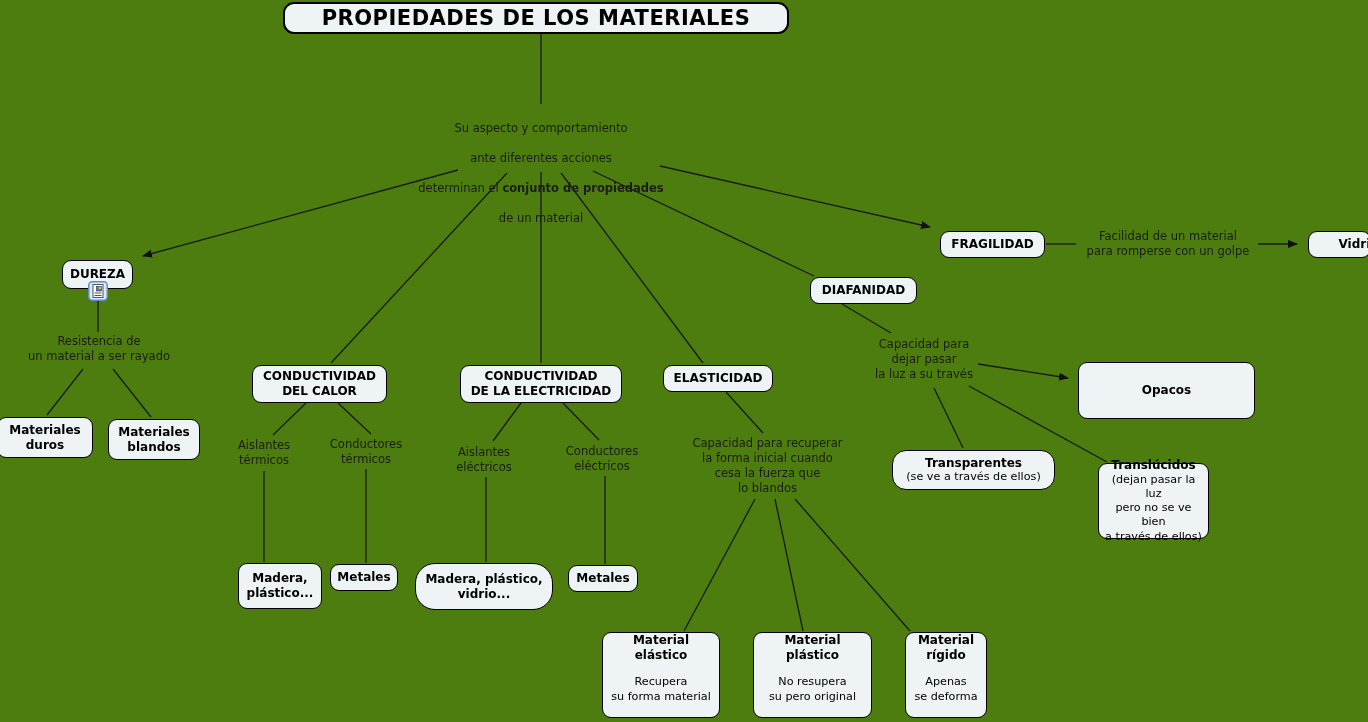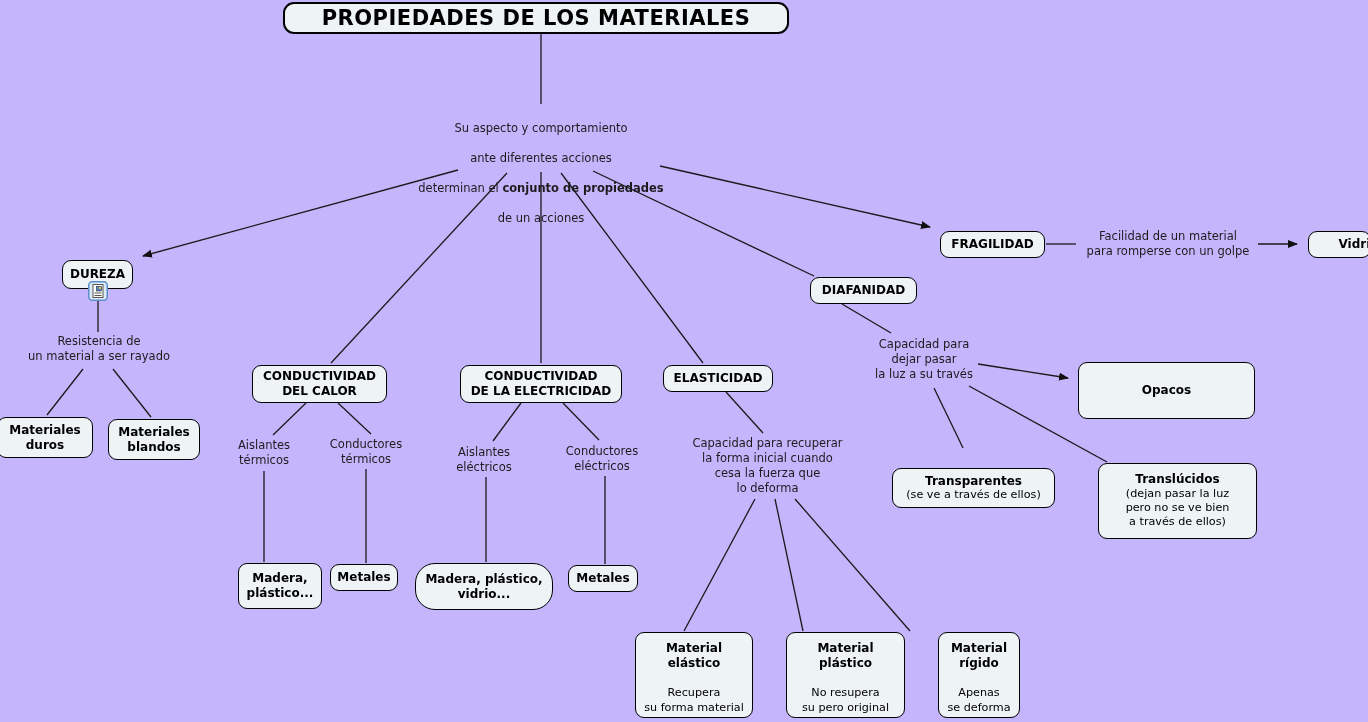--- a/index.html
+++ b/index.html
@@ -1,29 +1,29 @@
 <!DOCTYPE html>
 <html><head>
 <meta charset="utf-8">
 <style>
   * { box-sizing: border-box; }
   body { margin: 0; background: #fff; font-family: "DejaVu Sans", "Liberation Sans", sans-serif; }
-  .canvas { position: relative; width: 1368px; height: 722px; background: #c4b5fd; overflow: hidden; }
+  .canvas { position: relative; width: 1368px; height: 722px; background: #4d7c0f; overflow: hidden; }
   svg.wires { position: absolute; left: 0; top: 0; z-index: 0; }
   .node {
     position: absolute; z-index: 2;
     background: #eef4f6; border: 1.5px solid #000;
     border-radius: 9px;
     display: flex; flex-direction: column; align-items: center; justify-content: center;
     text-align: center; color: #000;
     font-weight: bold; font-size: 12px; line-height: 1.22;
     white-space: pre-line; padding: 2px 3px;
   }
   .node .body { font-weight: normal; font-size: 11.2px; line-height: 1.28; }
-  .node.def-node { justify-content: space-between; padding-top: 8px; margin-left: 33px; }
+  .node.def-node { justify-content: flex-start; padding-top: 0; }
   .node.def-node .body { margin-top: 13px; }
   .title-node {
     position: absolute; z-index: 2; left: 283px; top: 2px; width: 506px; height: 32px;
     background: #eef4f6; border: 2px solid #000; border-radius: 11px;
     display: flex; align-items: center; justify-content: center;
     font-weight: bold; font-size: 21px; letter-spacing: 0.5px; color: #000;
   }
   .label {
     position: absolute; z-index: 1;
     text-align: center; color: #1c1c1c;
@@ -76,21 +76,21 @@
   </svg>
 
   <div class="title-node">
     <span>PROPIEDADES DE LOS MATERIALES</span>
   </div>
 
   <div class="label hub" style="left:411px; top:106px;">
     <div>Su aspecto y comportamiento</div>
     <div>ante diferentes acciones</div>
     <div><span>determinan el </span><b>conjunto de propiedades</b></div>
-    <div>de un acciones</div>
+    <div>de un material</div>
   </div>
 
   <div class="node" style="left:62px; top:260px; width:71px; height:29px;">DUREZA</div>
 
   <svg class="res-icon" style="left:88px; top:281px;" width="20" height="20" viewBox="0 0 20 20">
     <rect x="0.75" y="0.75" width="18.5" height="18.5" rx="3.5" fill="#dce9f7" stroke="#5b8ecb" stroke-width="1.5"></rect>
     <rect x="5" y="3.5" width="10" height="13" fill="#ffffff" stroke="#555" stroke-width="1"></rect>
     <rect x="8.5" y="5.5" width="5" height="4.5" fill="#4f81bd" stroke="#333" stroke-width="0.6"></rect>
     <circle cx="12" cy="7" r="1.1" fill="#ffd24d"></circle>
     <line x1="6.5" y1="12" x2="13.5" y2="12" stroke="#555" stroke-width="1"></line>
@@ -120,21 +120,21 @@
 
   <div class="label" style="left:449px; top:445px; width:70px;">Aislantes
 eléctricos</div>
 
   <div class="label" style="left:558px; top:444px; width:88px;">Conductores
 eléctricos</div>
 
   <div class="label" style="left:685px; top:436px; width:165px;">Capacidad para recuperar
 la forma inicial cuando
 cesa la fuerza que
-lo deforma</div>
+lo blandos</div>
 
   <div class="label" style="left:868px; top:337px; width:112px;">Capacidad para
 dejar pasar
 la luz a su través</div>
 
   <div class="label" style="left:1080px; top:229px; width:176px;">Facilidad de un material
 para romperse con un golpe</div>
 
   <div class="node" style="left:1308px; top:231px; width:63px; height:27px;padding-left:41px;">Vidrio</div>
 
@@ -172,25 +172,25 @@
     <div>Material
 rígido</div>
     <div class="body">Apenas
 se deforma</div>
   </div>
 
   <div class="node" style="left:1078px; top:362px; width:177px; height:57px;">
     <div>Opacos</div>
   </div>
 
-  <div class="node" style="left:892px; top:468px; width:163px; height:40px;">
+  <div class="node" style="left:892px; top:450px; width:163px; height:40px;border-radius:14px;">
     <div>Transparentes</div>
     <div class="body">(se ve a través de ellos)</div>
   </div>
 
-  <div class="node" style="left:1098px; top:463px; width:159px; height:76px;">
+  <div class="node" style="left:1098px; top:463px; width:111px; height:76px;">
     <div>Translúcidos</div>
     <div class="body">(dejan pasar la luz
 pero no se ve bien
 a través de ellos)</div>
   </div>
 
 </div>
 
 </body></html>

